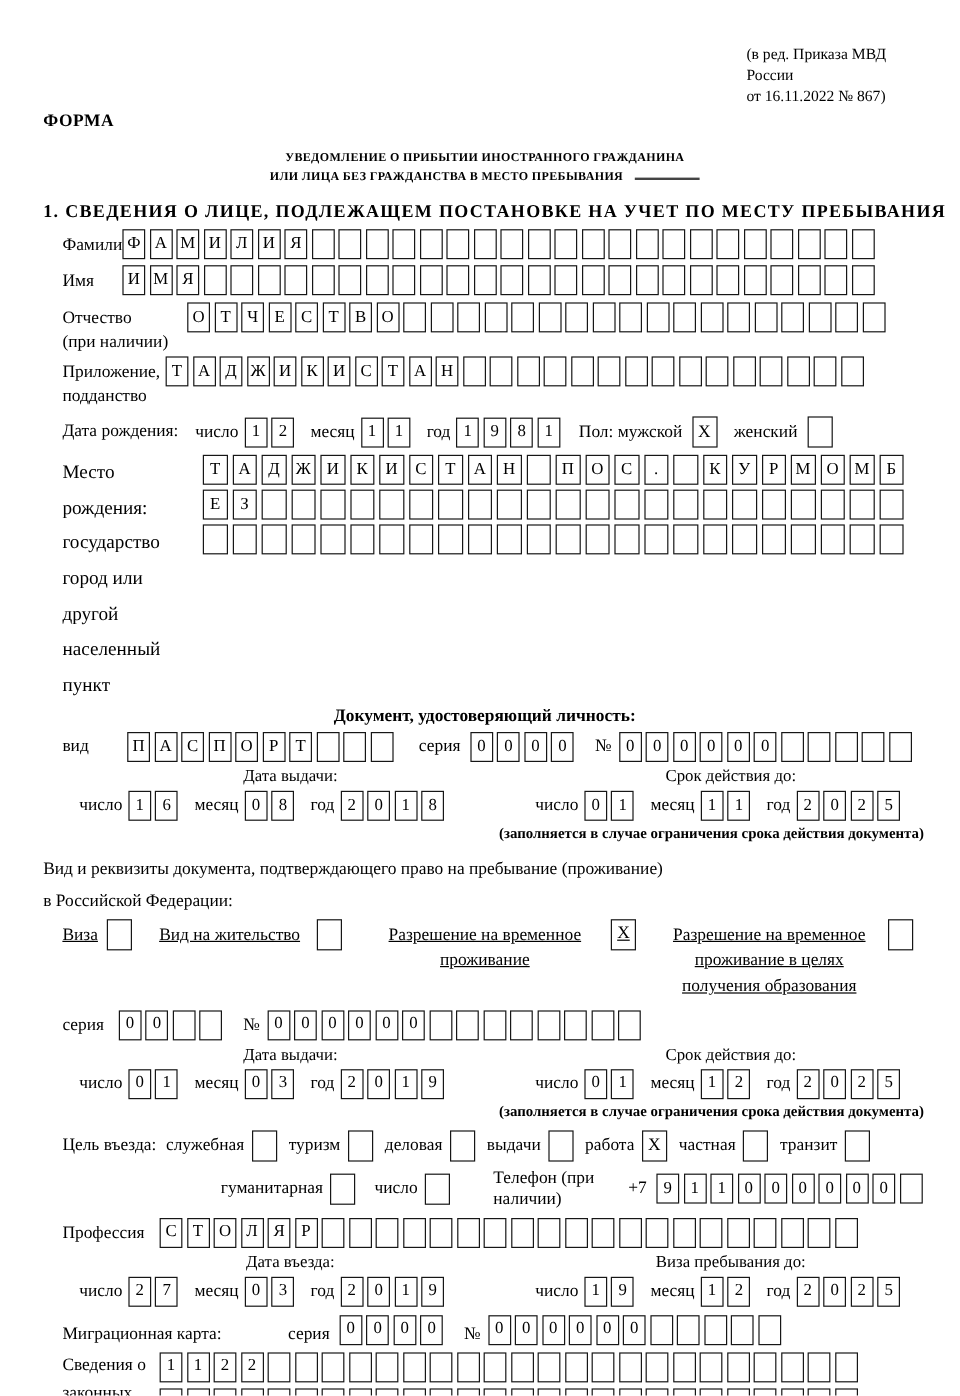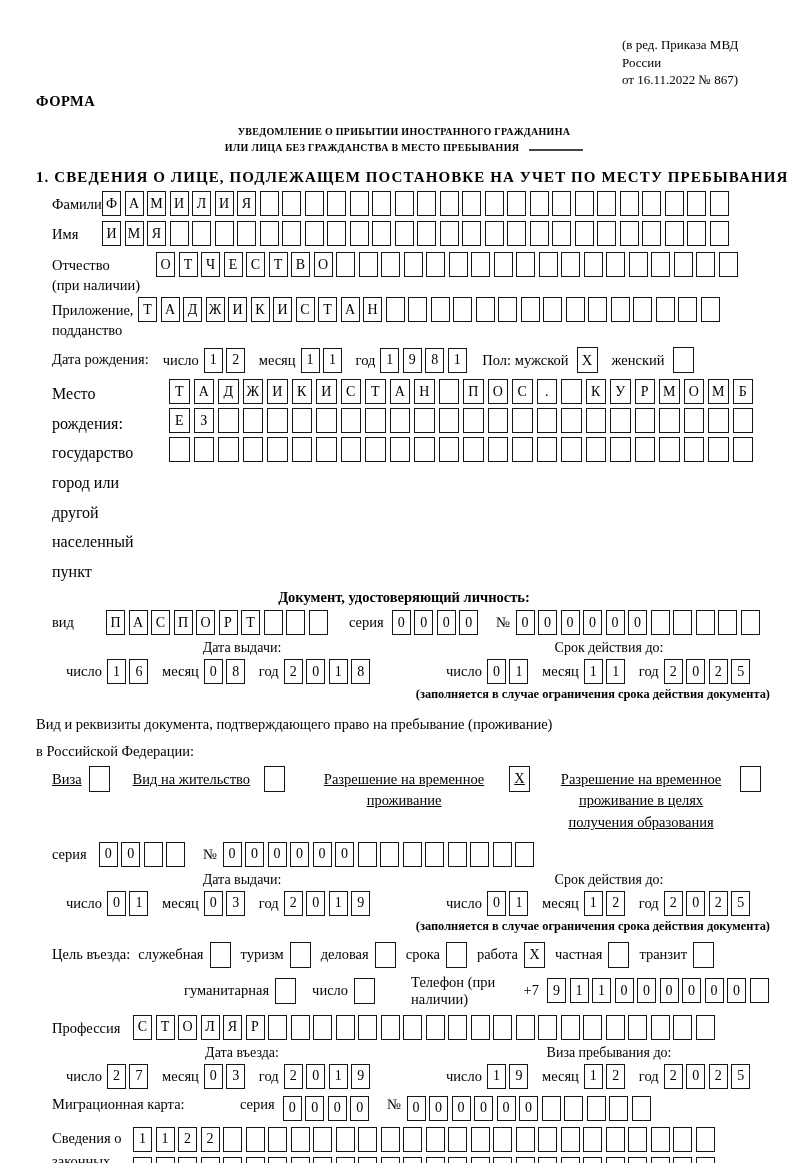--- a/index.html
+++ b/index.html
@@ -76,21 +76,21 @@
 
   
   .purpose{display:flex;align-items:center;margin-top:8px;padding-left:16px;font-size:14.5px;flex-wrap:nowrap;}
   .popt{display:flex;align-items:center;margin-right:10px;}
   .popt .plabel{margin-right:6px;}
   .purpose2{display:flex;align-items:center;margin-top:6px;padding-left:148px;font-size:14.5px;}
   .phone-label{margin-left:26px;margin-right:22px;}
   .phone-prefix{margin-right:8px;}
 
   
-  .migrow{display:flex;align-items:flex-start;margin-top:7px;padding-left:16px;font-size:14.5px;}
+  .migrow{display:flex;align-items:flex-end;margin-top:7px;padding-left:16px;font-size:14.5px;}
   .migrow .lbl{width:188px;flex:none;}
 
   
   .reps{display:flex;margin-top:6px;padding-left:16px;}
   .reps-label{width:81px;flex:none;font-size:14.5px;line-height:1.6;white-space:nowrap;}
   .reps-right{flex:1;}
   .reps-right .cells{margin-bottom:5px;}
 
   .num{font-size:14.5px;margin:0 6px 0 14px;}
   .serlbl{font-size:14.5px;margin:0 8px 0 18px;}
@@ -563,21 +563,21 @@
       </span>
     <span class="popt">
         <span class="plabel">туризм</span>
         <span class="cbox"></span>
       </span>
     <span class="popt">
         <span class="plabel">деловая</span>
         <span class="cbox"></span>
       </span>
     <span class="popt">
-        <span class="plabel">срока</span>
+        <span class="plabel">выдачи</span>
         <span class="cbox"></span>
       </span>
     <span class="popt">
         <span class="plabel">работа</span>
         <span class="cbox">X</span>
       </span>
     <span class="popt">
         <span class="plabel">частная</span>
         <span class="cbox"></span>
       </span>

